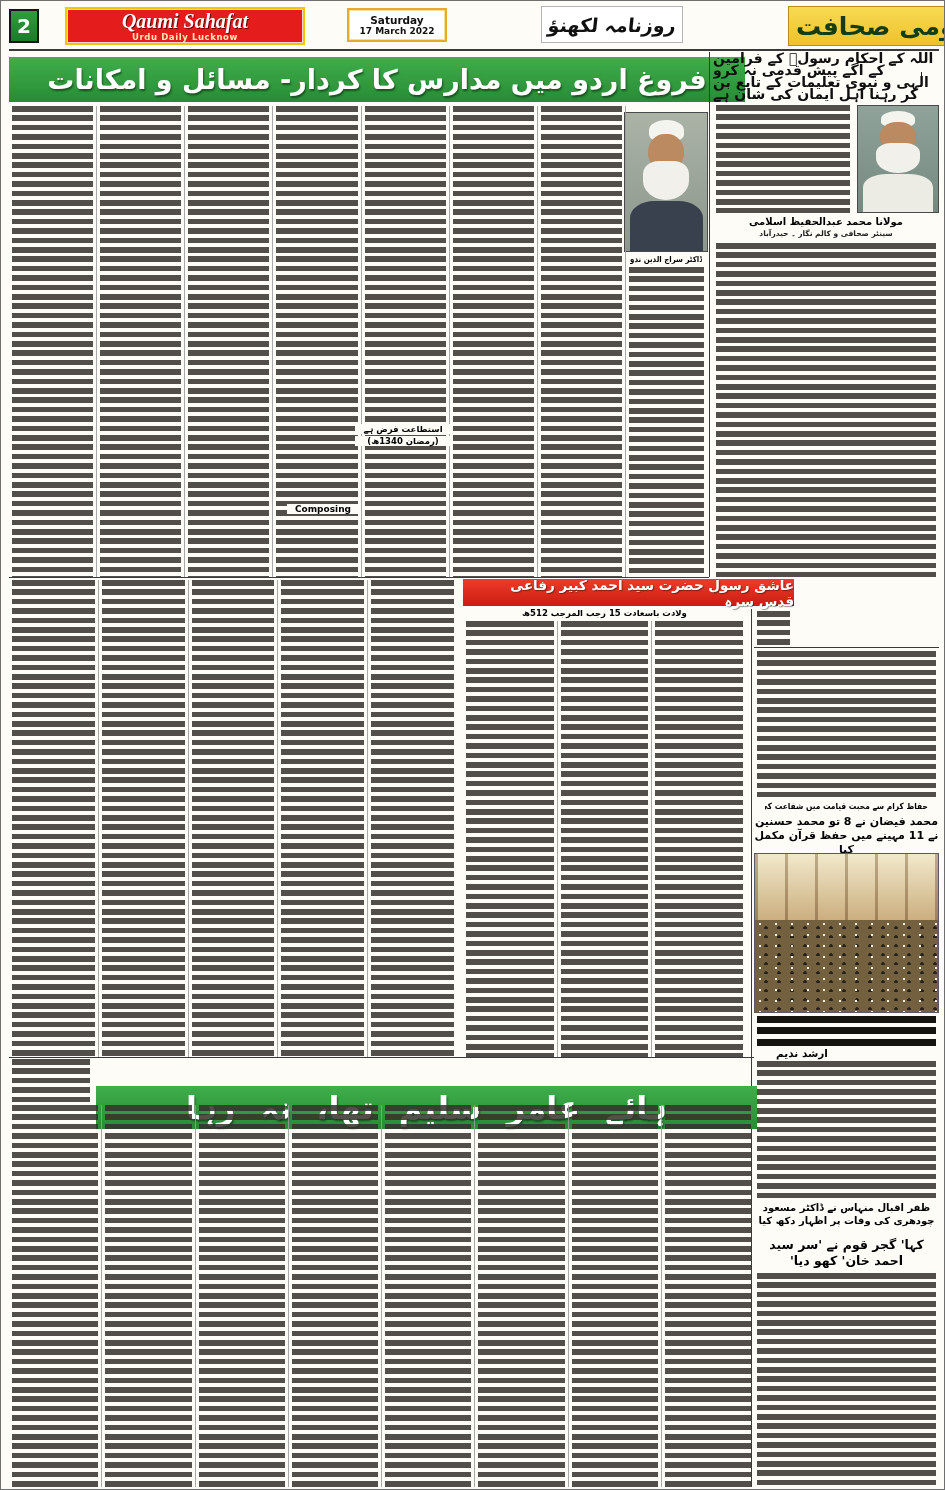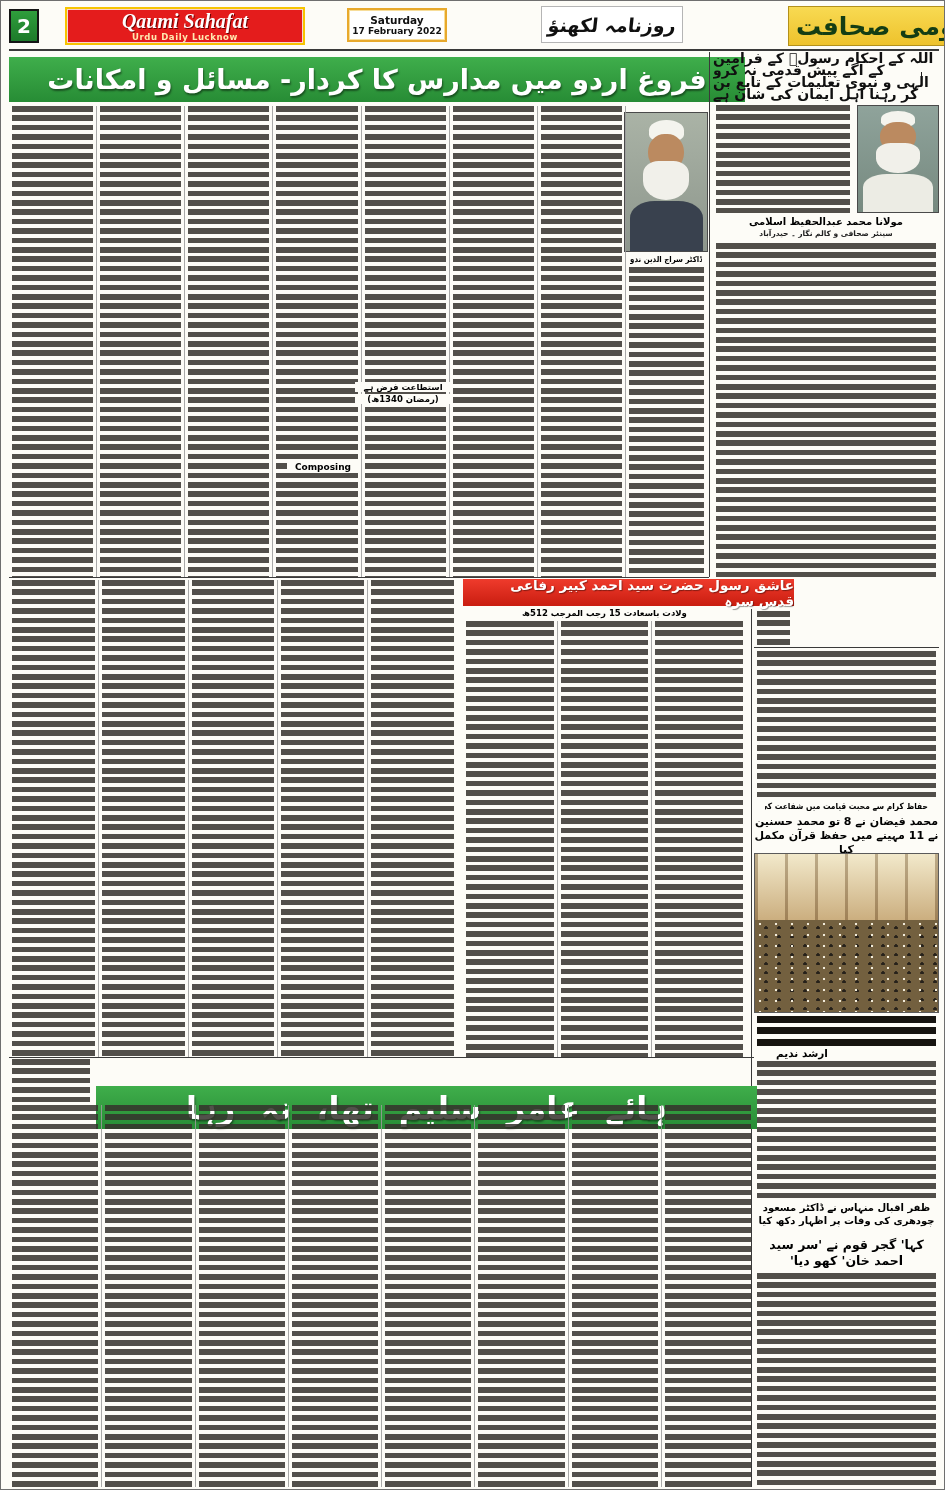--- a/index.html
+++ b/index.html
@@ -2,21 +2,21 @@
 <html><head>
 <meta charset="utf-8">
 <style>
   *{box-sizing:border-box;margin:0;padding:0;}
   body{background:#8f8f8f;font-family:"DejaVu Sans",sans-serif;}
   .sheet{position:relative;width:945px;height:1490px;margin:0 auto;background:#fdfcf7;border:1px solid #6f6f6f;overflow:hidden;}
   .abs{position:absolute;}
   .urdu{direction:rtl;}
   .bold{font-weight:bold;}
   .ctr{text-align:center;}
-  .whitebg{background:#fdfcf7;}
+  .whitebg{background:#fdfcf7;margin-top:42px;}
   .squeeze{white-space:nowrap;transform:scaleX(.88);transform-origin:50% 50%;overflow:hidden;}
 
   
   .tb{background-image:repeating-linear-gradient(to bottom,#35322c 0px,#35322c 5.6px,transparent 5.6px,transparent 9.4px);background-clip:content-box;padding:0 3px;opacity:.85;}
   .tb-bold{background-image:repeating-linear-gradient(to bottom,#16140f 0px,#16140f 7px,transparent 7px,transparent 11.4px);background-clip:content-box;padding:0 3px;}
 
   .cols{position:absolute;display:flex;flex-direction:row-reverse;}
   .col{flex:1 1 0;min-width:0;}
   .col:not(:first-child){border-right:1px solid #9b9b9b;}
   .colspecial{display:flex;flex-direction:column;align-items:center;}
@@ -73,21 +73,21 @@
 
   <div id="pagenum" class="abs" style="left:8px;top:8px;width:30px;height:34px;">2</div>
 
   <div id="masthead" class="abs" style="left:64px;top:6px;width:240px;height:38px;">
     <div class="mh-title">Qaumi Sahafat</div>
     <div class="mh-sub">Urdu Daily Lucknow</div>
   </div>
 
   <div id="datebox" class="abs" style="left:346px;top:7px;width:100px;height:34px;">
     <div class="db-day">Saturday</div>
-    <div class="db-date">17 February 2022</div>
+    <div class="db-date">17 March 2022</div>
   </div>
 
   <div id="nameplate" class="abs" style="left:540px;top:5px;width:142px;height:37px;">
     <div class="np-text urdu">روزنامہ لکھنؤ</div>
   </div>
 
   <div id="sectionbox" class="abs" style="left:787px;top:5px;width:192px;height:40px;">
     <div class="sec-text urdu">قومی صحافت</div>
   </div>
 

